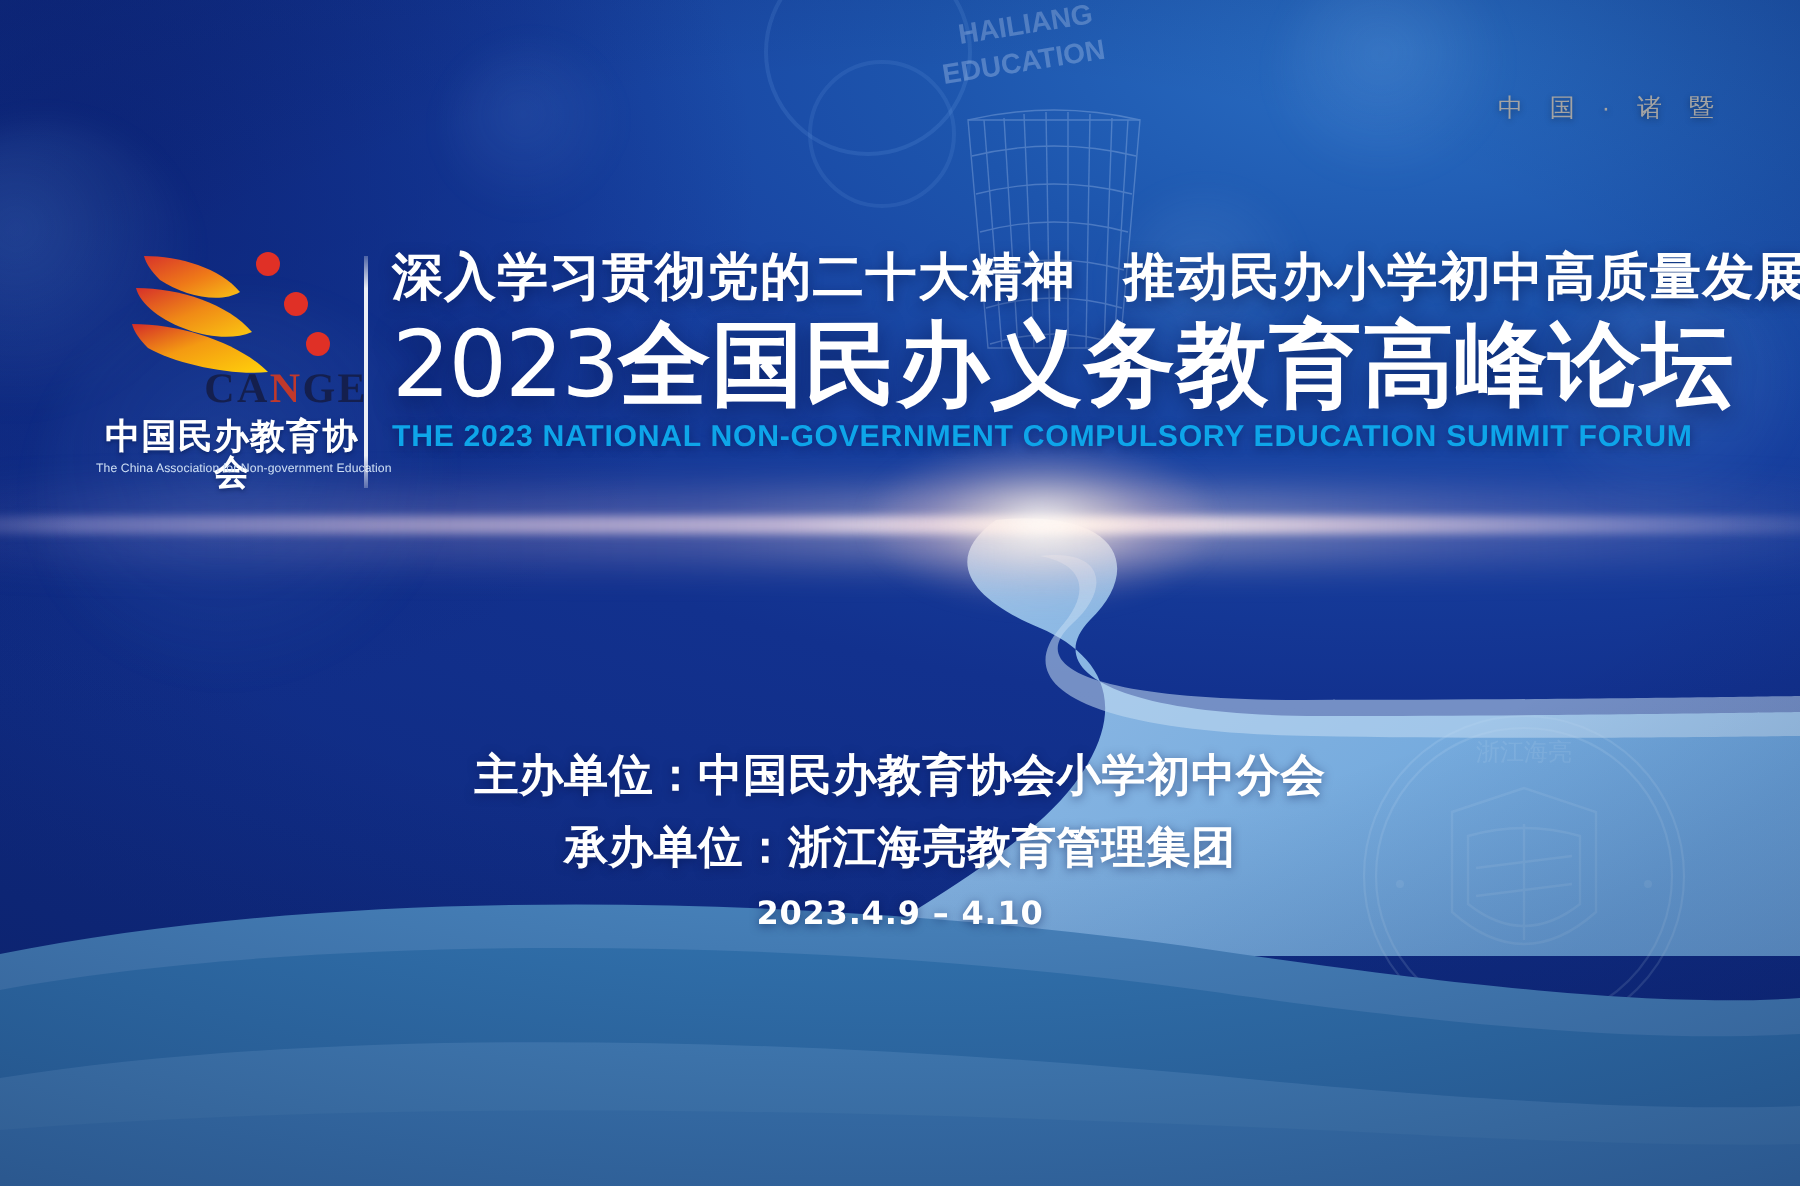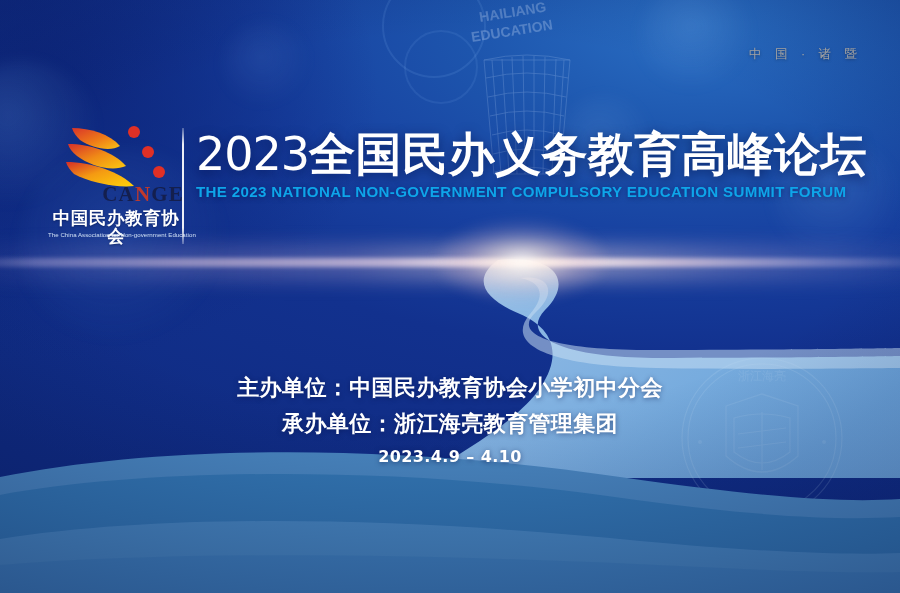--- a/index.html
+++ b/index.html
@@ -290,20 +290,23 @@
     <div class="logo-cange">
       <span>CA</span><span class="nred">N</span><span>GE</span>
     </div>
     <div class="logo-cn">中国民办教育协会</div>
     <div class="logo-en">The China Association for Non-government Education</div>
   </div>
 
   <div class="divider"></div>
 
   <div class="head">
+    <div class="head-slogan">
+      <span>深入学习贯彻党的二十大精神</span><span class="gap"></span><span>推动民办小学初中高质量发展</span>
+    </div>
     <div class="head-title">
       <span class="yr">2023</span><span>全国民办义务教育高峰论坛</span>
     </div>
     <div class="head-en">THE 2023 NATIONAL NON-GOVERNMENT COMPULSORY EDUCATION SUMMIT FORUM</div>
   </div>
 
   <div class="orgs">
     <div class="org-line">主办单位：中国民办教育协会小学初中分会</div>
     <div class="org-line">承办单位：浙江海亮教育管理集团</div>
   </div>

